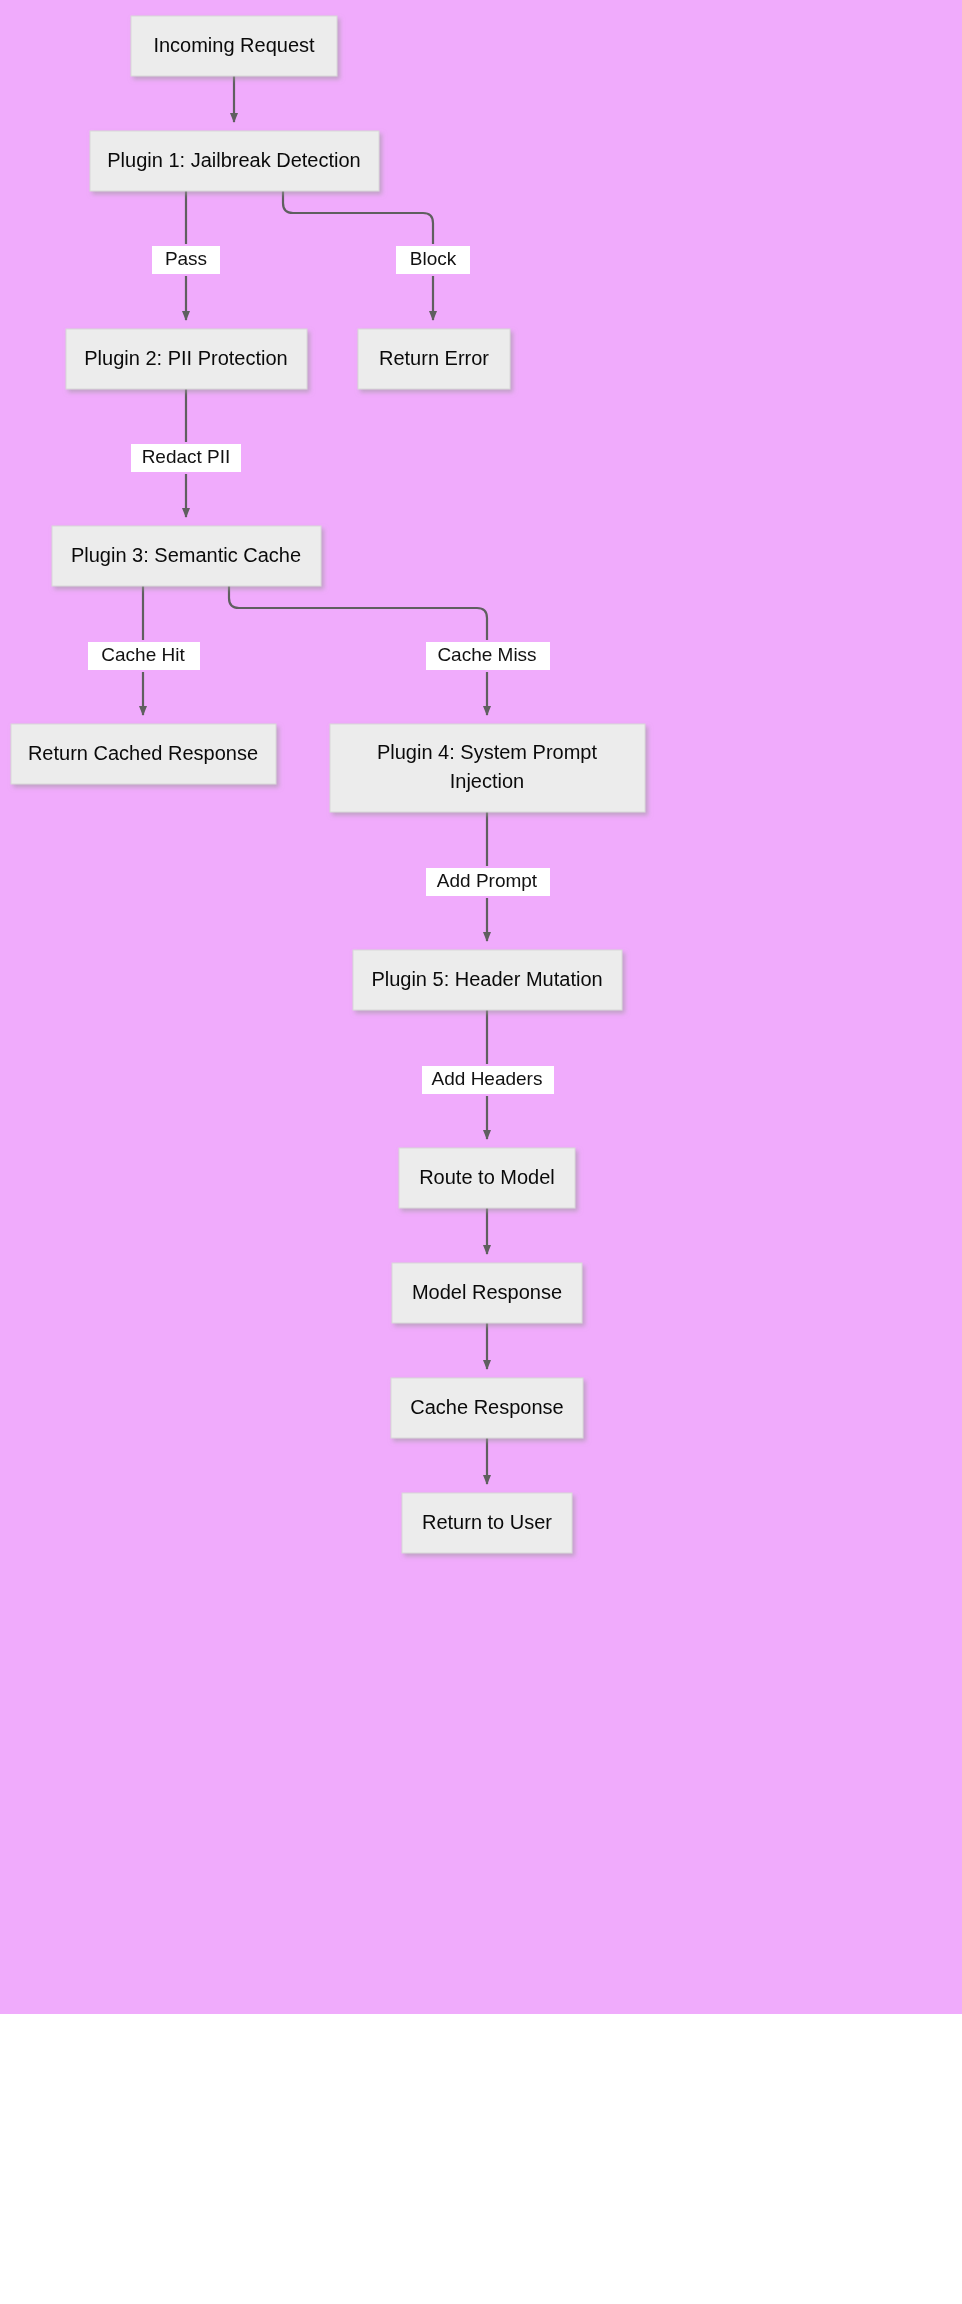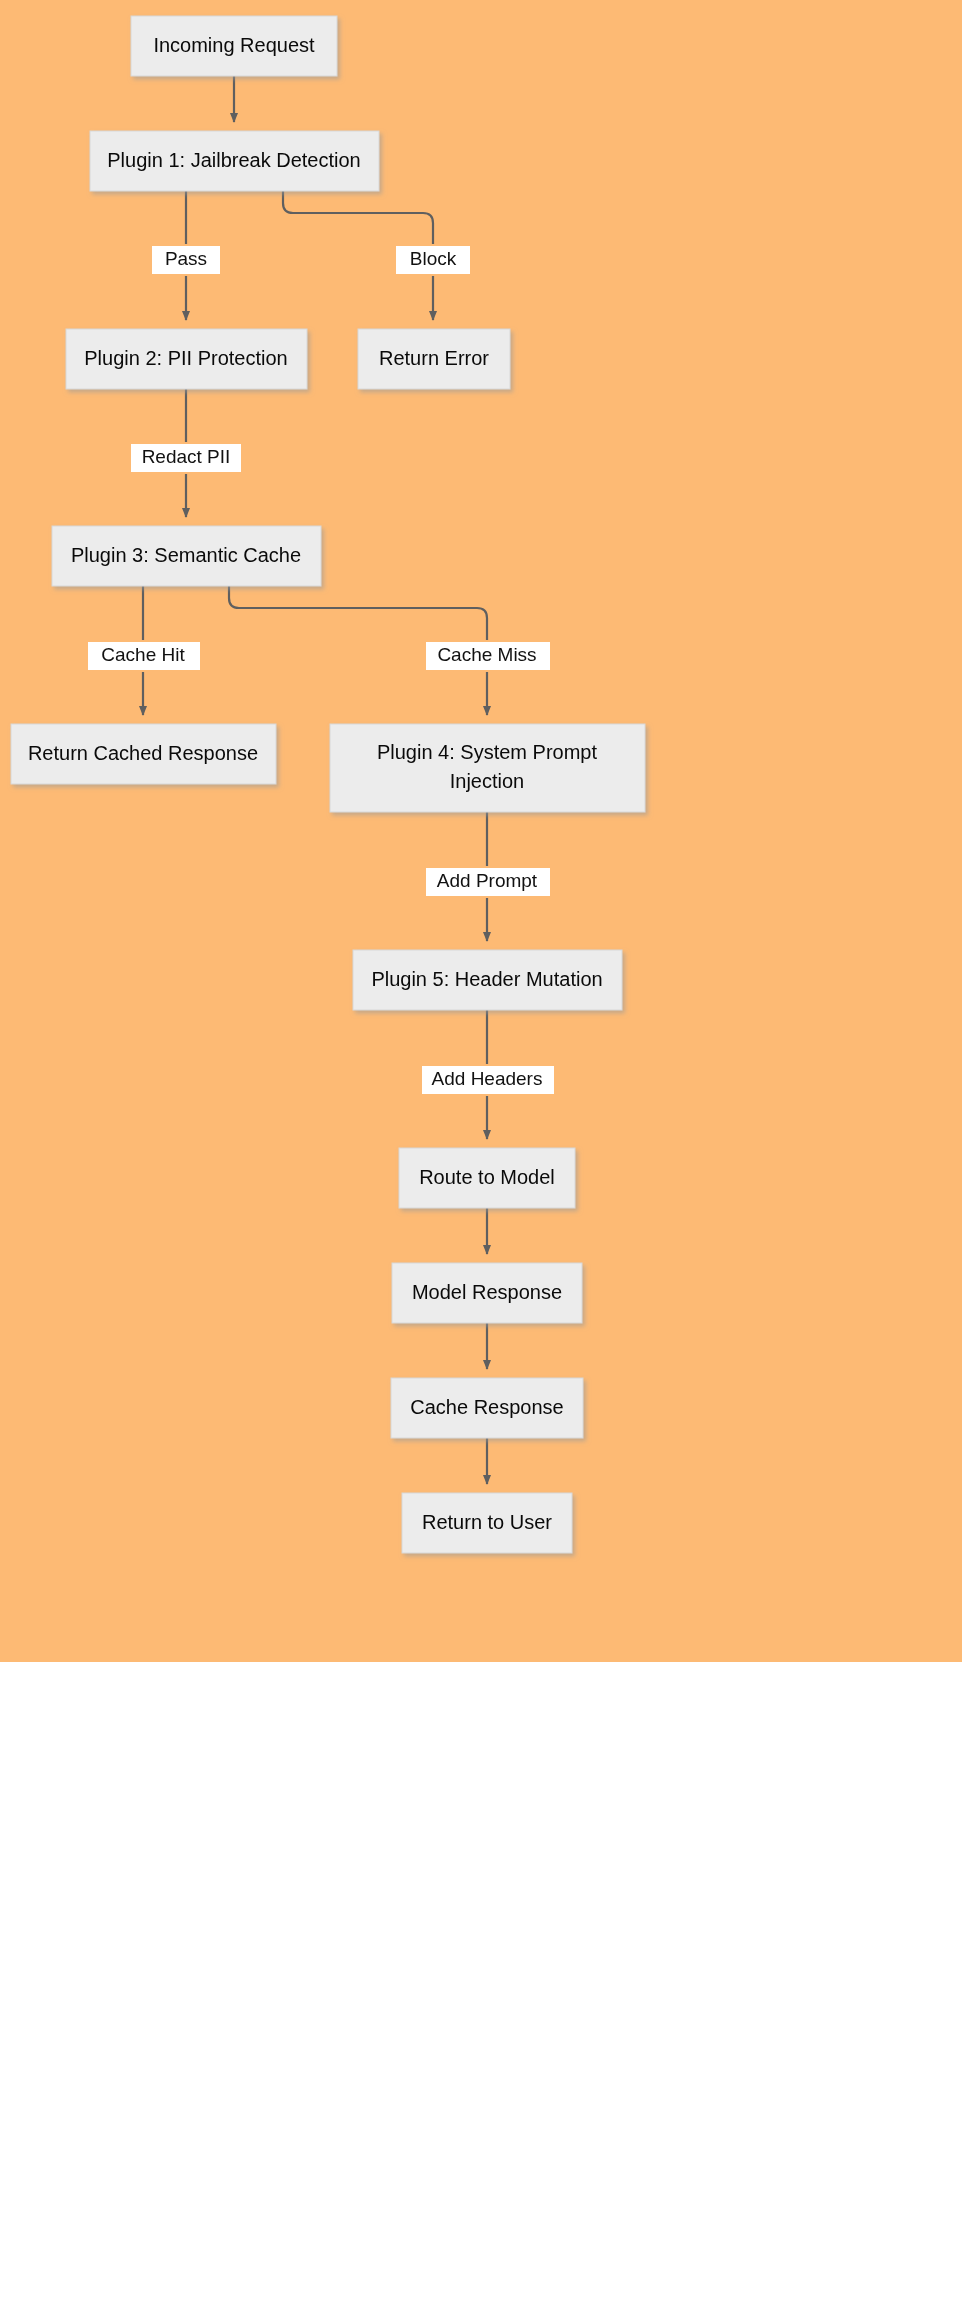--- a/index.html
+++ b/index.html
@@ -6,22 +6,22 @@
     margin: 0;
     padding: 0;
     background: #ffffff;
   }
   body {
     font-family: "Liberation Sans", sans-serif;
   }
   #diagram-root {
     position: relative;
     width: 962px;
-    height: 1662px;
-    background: #fdba74;
+    height: 2014px;
+    background: #f0abfc;
     overflow: hidden;
   }
   svg#flow-svg {
     position: absolute;
     top: 0;
     left: 0;
     width: 962px;
     height: 2304px;
     display: block;
   }

